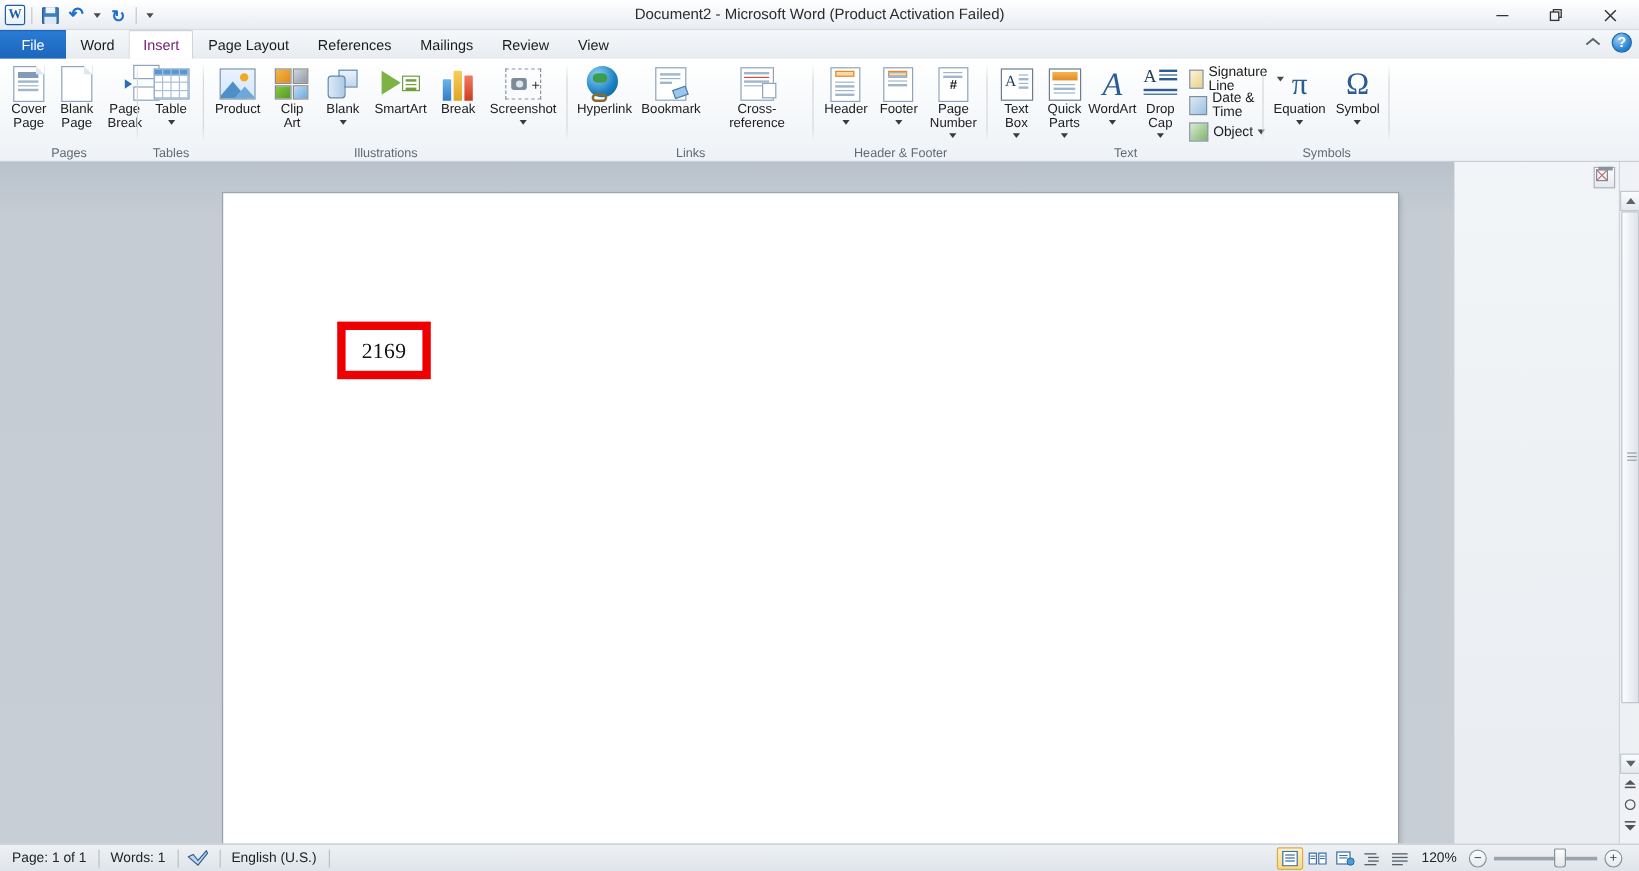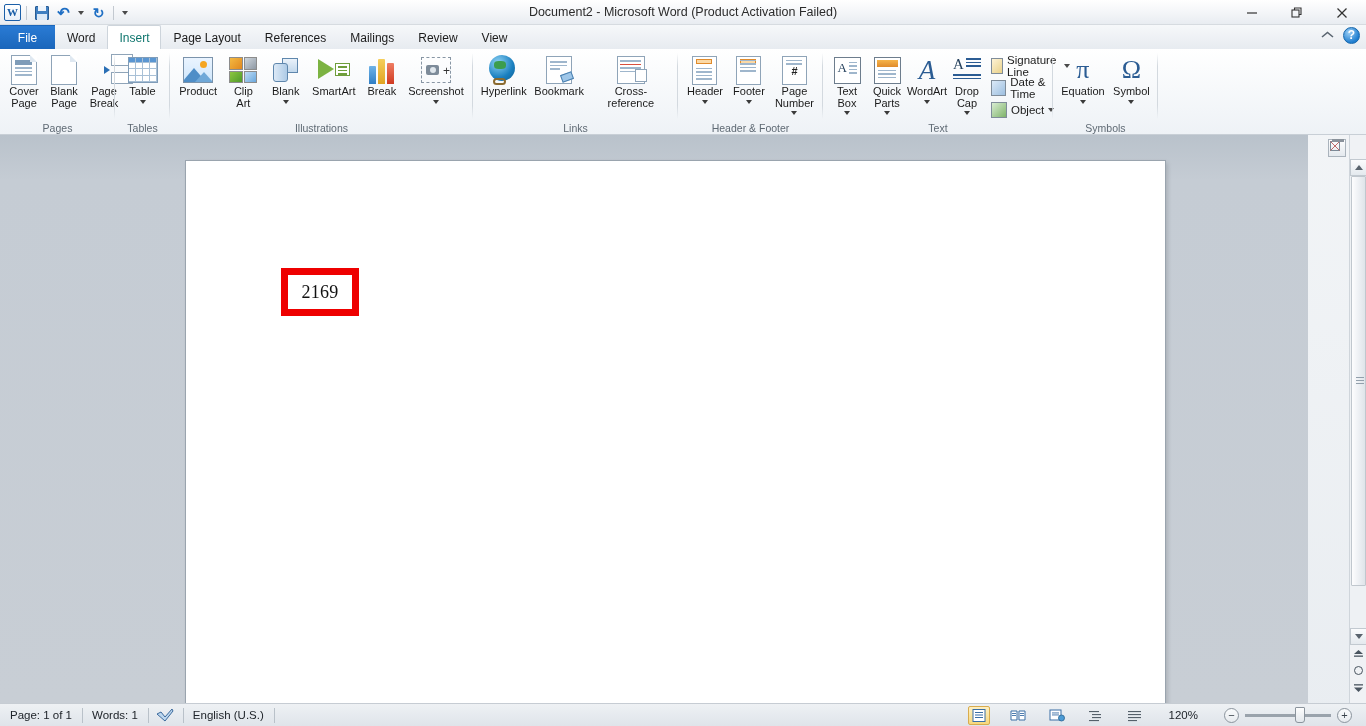--- a/index.html
+++ b/index.html
@@ -54,21 +54,21 @@
   .tab {
     height: 24px; line-height: 24px; padding: 0 11px; font-size: 12px; color: #1b1b1b;
     border: 1px solid transparent; border-bottom: none; position: relative;
   }
   .tab.file {
     background: linear-gradient(180deg,#2a7bd4 0%,#1a66bb 100%);
     color: #ffffff; width: 55px; text-align: center; padding: 0;
   }
   .tab.active {
     background: #ffffff; border-color: #cdd4db; border-radius: 2px 2px 0 0;
-    color: #0f766e;
+    color: #701a75;
   }
   .tabsrow-right { position:absolute; right: 6px; top: 2px; display:flex; align-items:center; gap: 8px; }
   .collapse-chevron { width: 16px; height: 16px; display:flex; align-items:center; justify-content:center; color:#5a6570; font-size: 11px;}
   .help-ico {
     width: 17px; height: 17px; border-radius: 50%;
     background: radial-gradient(circle at 35% 30%,#9ed0f5,#1f7ed0 70%);
     border: 1px solid #1666ab; color:#fff; font-size: 12px; font-weight:bold;
     text-align:center; line-height: 15px;
   }
 
@@ -142,21 +142,21 @@
   .qparts { width:27px;height:27px;border:1px solid #6d7d8d;background:#fff;position:relative;}
   .qparts .top{position:absolute;left:2px;right:2px;top:2px;height:7px;background:linear-gradient(180deg,#f6b44a,#e08b2c);}
   .wordart { font-family:"Liberation Serif",serif; font-size:27px; color:#2b5c93; line-height:27px; font-style:italic; }
   .dropcap { width:28px;height:26px;position:relative;}
   .dropcap .A{position:absolute;left:0;top:0;font-size:15px;font-family:"Liberation Serif",serif;color:#24405c;line-height:15px;}
   .pi { font-family:"Liberation Serif",serif; font-size:26px; color:#2b5c93; line-height:28px;}
   .minisq { width:16px;height:16px;border:1px solid #7f8c99;background:linear-gradient(180deg,#fdfdfd,#e6ecf2);position:relative;}
 
   
   .docarea {
-    position: absolute; top: 135px; left: 0; width: 1308px; height: 568px;
+    position: absolute; top: 135px; left: 0; width: 1212px; height: 568px;
     background: linear-gradient(180deg,#b9c2cb 0%,#c5ccd4 8%,#c8ced5 100%);
     overflow: hidden;
   }
   .page {
     position: absolute; left: 186px; top: 26px; width: 979px; height: 570px;
     background: #ffffff; box-shadow: 0 0 0 1px #9aa4ae, 2px 2px 5px rgba(0,0,0,0.18);
   }
   .redbox {
     position: absolute; left: 95px; top: 107px; width: 78px; height: 48px;
     border: 7px solid #ee0000; background: #ffffff;
@@ -200,21 +200,21 @@
     position: absolute; left: 0; bottom: 0; width: 1366px; height: 23px;
     background: linear-gradient(180deg,#eef1f4 0%,#dfe4ea 100%);
     border-top: 1px solid #c6ccd3;
     display: flex; align-items: center;
     font-size: 11.5px; color: #20252b;
   }
   .sb-item { padding: 0 10px; height: 23px; line-height: 23px; position: relative; }
   .sb-item + .sb-item::before {
     content:""; position:absolute; left:0; top:4px; bottom:4px; width:1px; background:#b9c1c9;
   }
-  .status-right { margin-left:auto; display:flex; align-items:center; gap:16px; padding-right: 6px;}
+  .status-right { margin-left:auto; display:flex; align-items:center; gap:0px; padding-right: 6px;}
   .viewbtn { width: 22px; height: 19px; display:flex; align-items:center; justify-content:center; margin-right:1px;}
   .viewbtn.sel { background: linear-gradient(180deg,#fdf0c4,#f7d87d); border:1px solid #d9ac4e; border-radius:2px;}
   .zoomlabel { padding: 0 10px 0 6px; font-size: 11.5px; }
   .zoom-ctl { display:flex; align-items:center; gap:6px; padding-right: 8px;}
   .zc { width:15px;height:15px;border-radius:50%;border:1px solid #8b949d;background:linear-gradient(180deg,#fafbfc,#e7ebef);
         display:flex;align-items:center;justify-content:center;font-size:11px;color:#3a434c;line-height:11px;}
   .ztrack { width: 86px; height: 3px; background:#9aa3ac; position:relative; }
   .zthumb { position:absolute; left: 50px; top:-7px; width:10px; height:16px;
             background:linear-gradient(180deg,#fdfdfd,#e2e7ec); border:1px solid #8b949d; border-radius:1px 1px 3px 3px;}
 </style>

